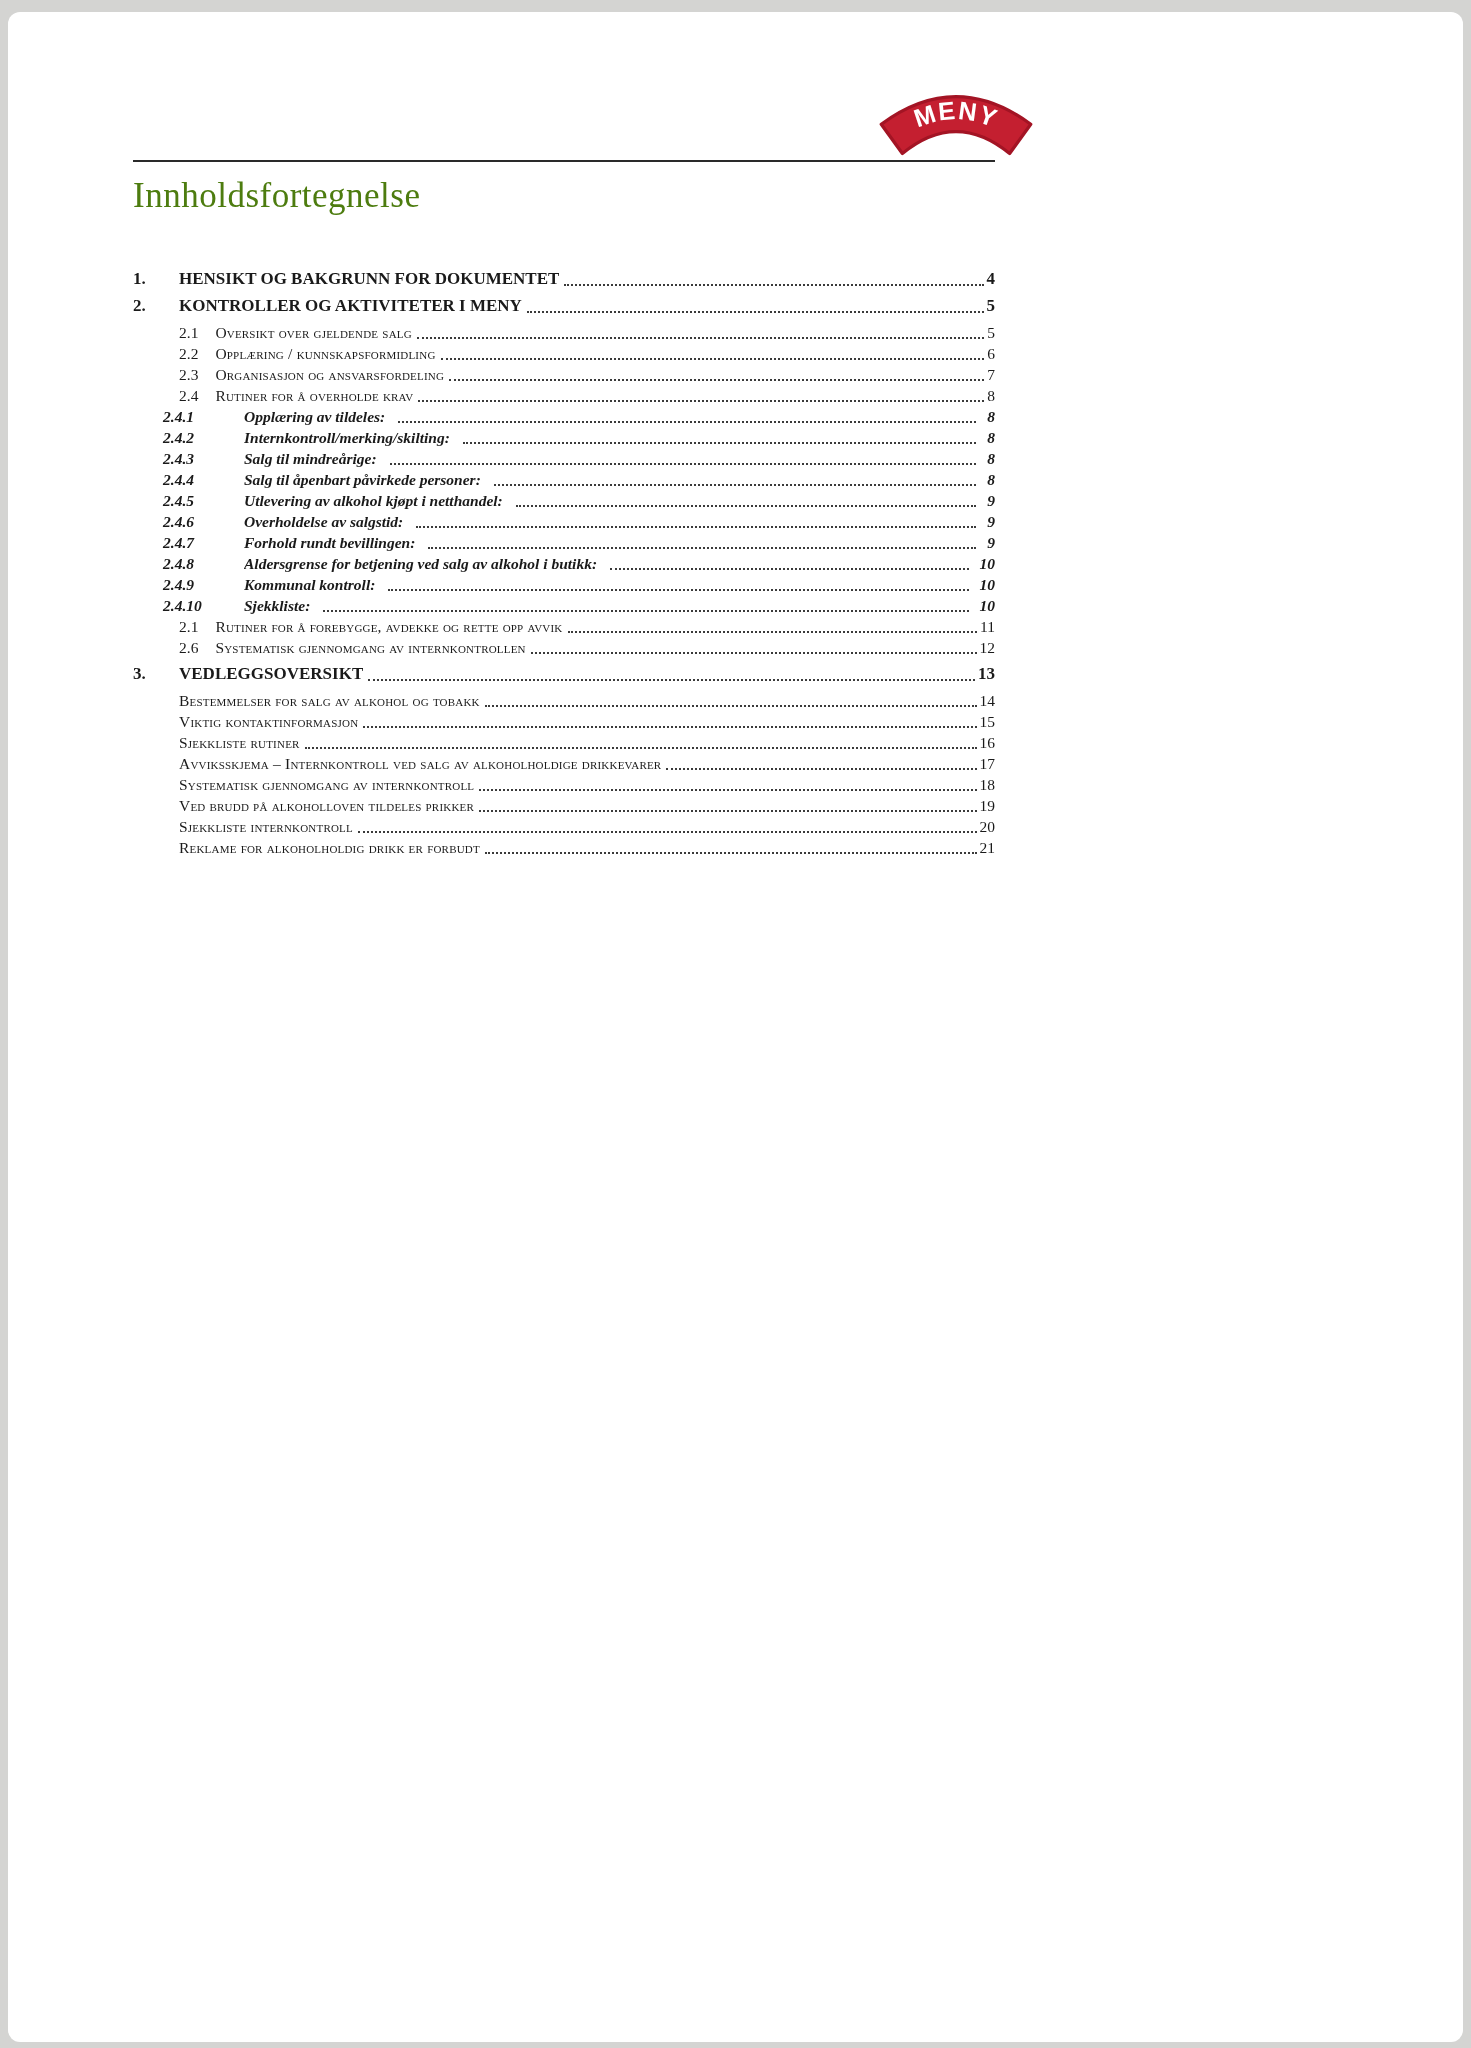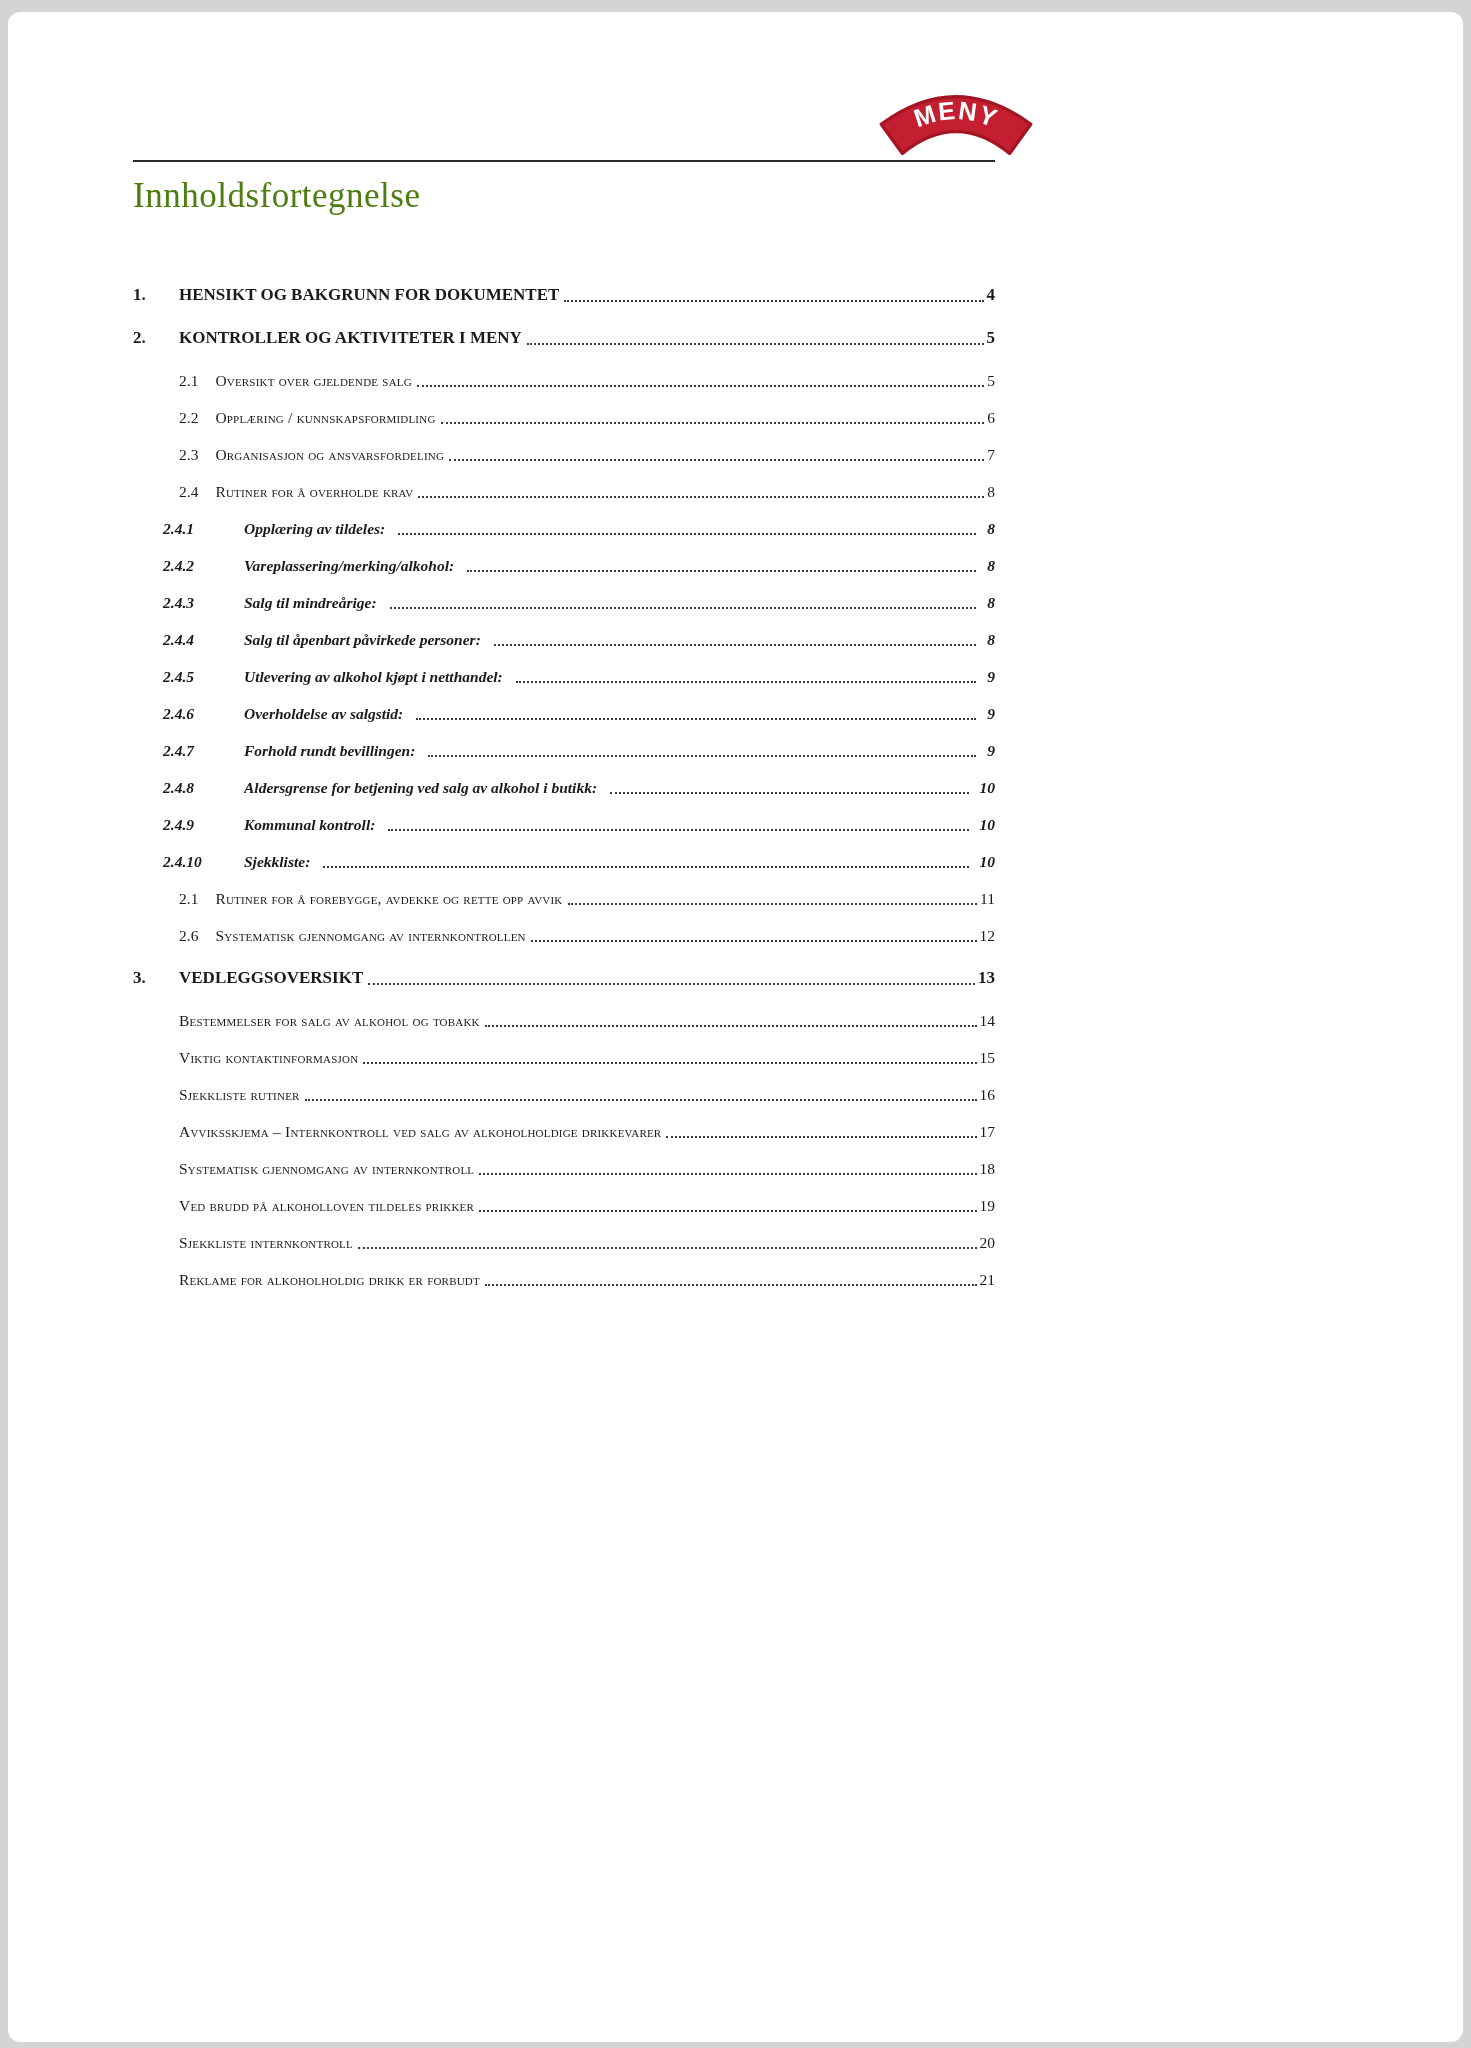--- a/index.html
+++ b/index.html
@@ -48,21 +48,21 @@
   
   .toc { margin-top: 52px; }
   .trow {
     display: flex;
     align-items: flex-end;
     line-height: 21px;
     font-size: 15.5px;
     white-space: nowrap;
   }
   .trow .num  { flex: 0 0 auto; }
-  .trow .lbl  { flex: 0 1 auto; overflow: hidden; margin-top: 16px; }
+  .trow .lbl  { flex: 0 1 auto; overflow: hidden; }
   .trow .dots {
     flex: 1 1 12px;
     min-width: 12px;
     border-bottom: 2px dotted #3a3a3a;
     margin: 0 3px 4px 5px;
   }
   .trow .pg { flex: 0 0 auto; }
   .lv-h1 {
     font-weight: bold;
     font-size: 17px;
@@ -158,21 +158,21 @@
     <span class="pg">8</span>
   </div>
           <div class="trow lv-h3">
     <span class="num">2.4.1</span>
     <span class="lbl">Opplæring av tildeles:</span>
     <span class="dots"></span>
     <span class="pg">8</span>
   </div>
           <div class="trow lv-h3">
     <span class="num">2.4.2</span>
-    <span class="lbl">Vareplassering/merking/alkohol:</span>
+    <span class="lbl">Internkontroll/merking/skilting:</span>
     <span class="dots"></span>
     <span class="pg">8</span>
   </div>
           <div class="trow lv-h3">
     <span class="num">2.4.3</span>
     <span class="lbl">Salg til mindreårige:</span>
     <span class="dots"></span>
     <span class="pg">8</span>
   </div>
           <div class="trow lv-h3">

